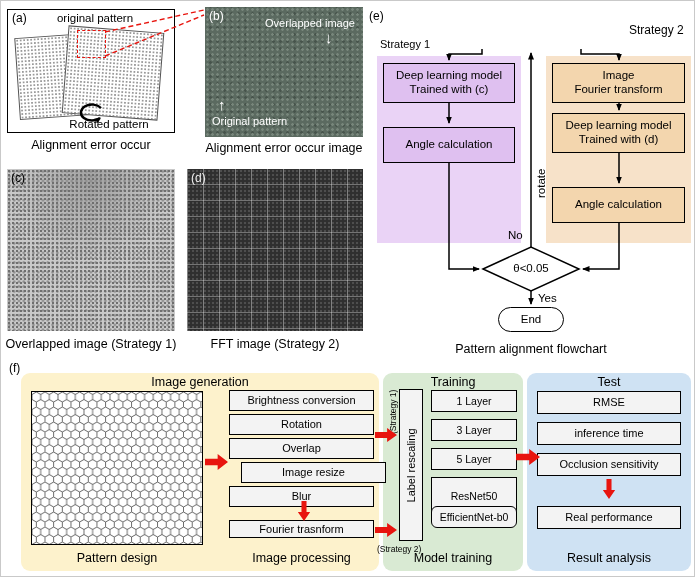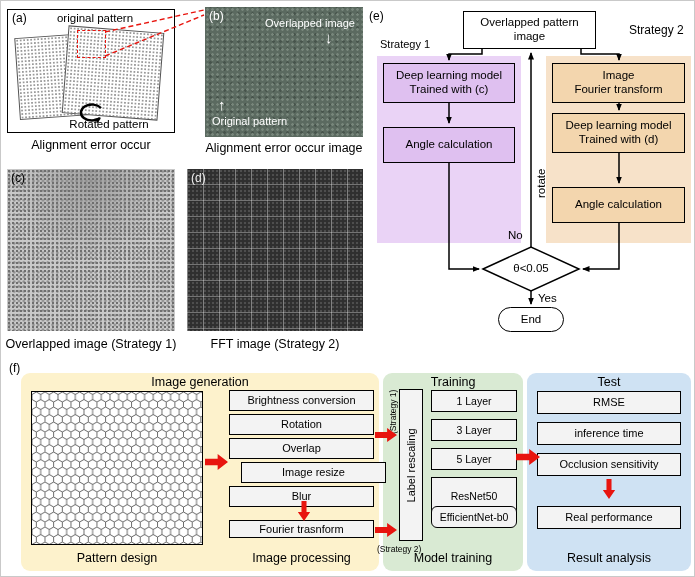--- a/index.html
+++ b/index.html
@@ -82,26 +82,20 @@
   <div class="tag" style="left:190px;top:170px;color:#eee;">(d)</div>
   <div class="cap" style="left:186px;top:336px;width:176px;">FFT image (Strategy 2)</div>
 
   <div class="tag" style="left:368px;top:8px;">(e)</div>
   <div class="lbl" style="left:379px;top:37px;font-size:11px;">Strategy 1</div>
   <div class="lbl" style="left:628px;top:22px;font-size:12px;">Strategy 2</div>
 
   <div class="panelbg" style="left:376px;top:55px;width:144px;height:187px;background:var(--strategy1-panel,#ead3f6);"></div>
   <div class="panelbg" style="left:545px;top:55px;width:145px;height:187px;background:var(--strategy2-panel,#f7e2c9);"></div>
 
-  <div class="fbox" style="left:462px;top:10px;width:133px;height:38px;font-size:11.5px;">
-    <div>
-      <span class="ln">Overlapped pattern</span>
-      <span class="ln">image</span>
-    </div>
-  </div>
 
   <div class="fbox s1box" style="left:382px;top:62px;width:132px;height:40px;font-size:11.5px;">
     <div>
       <span class="ln">Deep learning model</span>
       <span class="ln">Trained with (c)</span>
     </div>
   </div>
   <div class="fbox s1box" style="left:382px;top:126px;width:132px;height:36px;font-size:11.5px;">Angle calculation</div>
 
   <div class="fbox s2box" style="left:551px;top:62px;width:133px;height:40px;font-size:11.5px;">
@@ -116,20 +110,21 @@
       <span class="ln">Trained with (d)</span>
     </div>
   </div>
   <div class="fbox s2box" style="left:551px;top:186px;width:133px;height:36px;font-size:11.5px;">Angle calculation</div>
 
   <div class="abs" style="left:534px;top:197px;transform:rotate(-90deg);transform-origin:0 0;font-size:11.5px;z-index:5;white-space:nowrap;">rotate</div>
   <div class="lbl" style="left:507px;top:228px;">No</div>
   <div class="lbl" style="left:490px;top:261px;width:80px;text-align:center;z-index:5;">θ&lt;0.05</div>
   <div class="lbl" style="left:537px;top:291px;">Yes</div>
   <div class="fbox" style="left:497px;top:306px;width:66px;height:25px;border-radius:13px;font-size:11.5px;">End</div>
+  <div class="cap" style="left:398px;top:341px;width:264px;">Pattern alignment flowchart</div>
 
   <svg class="layer" width="695" height="577" viewBox="0 0 695 577">
     <defs>
       <marker id="ah" markerWidth="9" markerHeight="8" refX="6.5" refY="3" orient="auto" markerUnits="userSpaceOnUse">
         <path d="M0,0 L7.5,3 L0,6 Z" fill="#000"></path>
       </marker>
     </defs>
     <g stroke="#000" stroke-width="1.5" fill="none">
       <path d="M481,48 L481,53 L448,53 L448,59" marker-end="url(#ah)"></path>
       <path d="M580,48 L580,53 L618,53 L618,59" marker-end="url(#ah)"></path>

